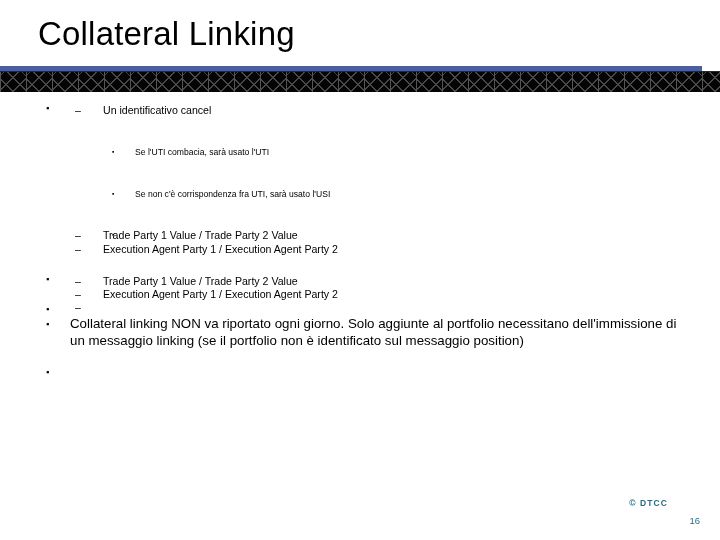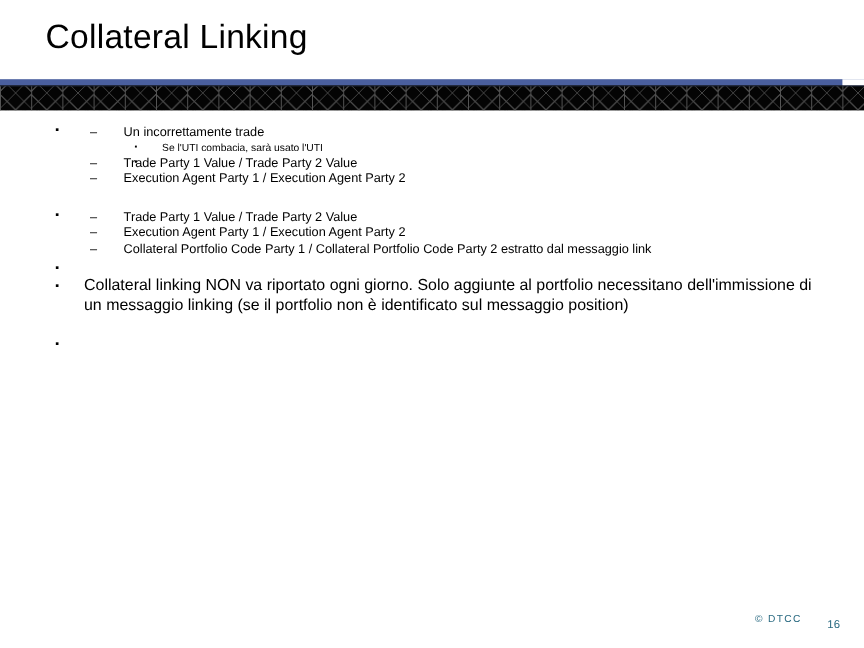--- a/index.html
+++ b/index.html
@@ -13,21 +13,21 @@
     font-family: "Liberation Sans", sans-serif;
     overflow: hidden;
     position: relative;
   }
 
   
   .slide-title {
     position: absolute;
     left: 38px;
     top: 15px;
-    font-size: 28px;
+    font-size: 33px;
     color: #000000;
     letter-spacing: 0.2px;
     white-space: nowrap;
   }
 
   
   .band {
     position: absolute;
     left: 0;
     top: 66px;
@@ -132,20 +132,21 @@
   }
 
   
   .l3 {
     position: relative;
     padding-left: 135px;
     padding-right: 44px;
     font-size: 8.6px;
     line-height: 12.6px;
     color: #000000;
+    margin-top: 29px;
   }
   .l3 > .mk {
     position: absolute;
     left: 112px;
     top: 0px;
     font-size: 6.5px;
     line-height: 12.6px;
     color: #000000;
   }
 
@@ -156,25 +157,25 @@
   .footer {
     position: absolute;
     left: 0;
     bottom: 0;
     width: 720px;
     height: 40px;
   }
   .dtcc-logo {
     position: absolute;
     right: 52px;
-    bottom: 20px;
+    bottom: 32px;
     font-size: 8.5px;
     letter-spacing: 1.1px;
     color: #2b6b82;
-    font-weight: normal;
+    font-weight: bold;
     white-space: nowrap;
     text-align: right;
   }
   .page-num {
     position: absolute;
     right: 20px;
     bottom: 14px;
     font-size: 9.5px;
     color: #2b6b82;
     white-space: nowrap;
@@ -195,28 +196,29 @@
 </div>
 
 <div class="content">
 
   <div class="l1 blk">
     <span class="mk">▪</span>
   </div>
   <div class="gap-sm"></div>
   <div class="l2 blk">
     <span class="mk">–</span>
-    <span>Un incorrettamente trade</span>
+    <span>Un identificativo cancel</span>
   </div>
   <div class="l3 blk">
     <span class="mk">▪</span>
     <span>Se l'UTI combacia, sarà usato l'UTI</span>
   </div>
   <div class="l3 blk">
     <span class="mk">▪</span>
+    <span>Se non c'è corrispondenza fra UTI, sarà usato l'USI</span>
   </div>
   <div class="l3 blk">
     <span class="mk">▪</span>
   </div>
   <div class="l2 blk">
     <span class="mk">–</span>
     <span>Trade Party 1 Value / Trade Party 2 Value</span>
   </div>
   <div class="l2 blk">
     <span class="mk">–</span>
@@ -232,21 +234,20 @@
   <div class="l2 blk">
     <span class="mk">–</span>
     <span>Trade Party 1 Value / Trade Party 2 Value</span>
   </div>
   <div class="l2 blk">
     <span class="mk">–</span>
     <span>Execution Agent Party 1 / Execution Agent Party 2</span>
   </div>
   <div class="l2 blk">
     <span class="mk">–</span>
-    <span>Collateral Portfolio Code Party 1 / Collateral Portfolio Code Party 2 estratto dal messaggio link</span>
   </div>
 
   <div class="l1 blk">
     <span class="mk">▪</span>
   </div>
 
   <div class="gap-lg"></div>
 
   <div class="l1 blk">
     <span class="mk">▪</span>

